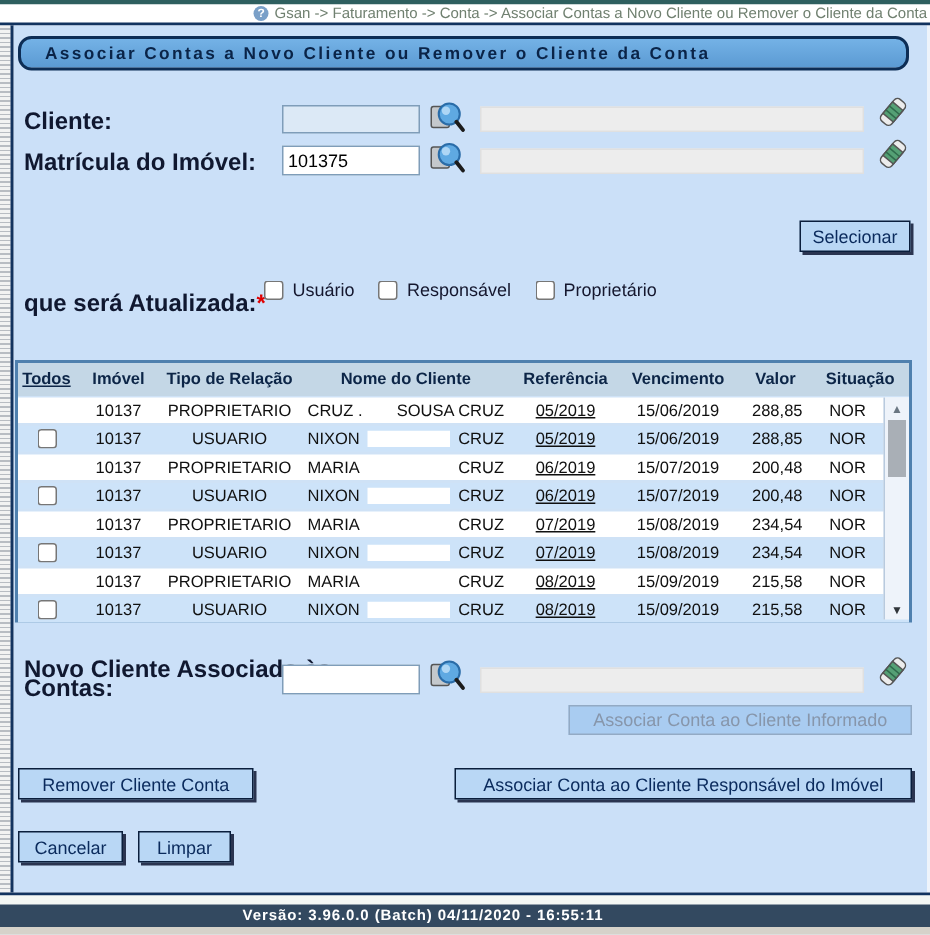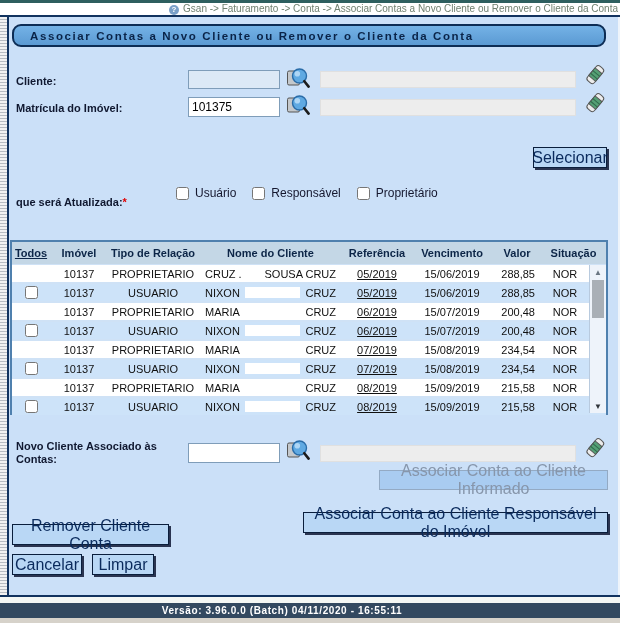--- a/index.html
+++ b/index.html
@@ -16,27 +16,27 @@
   .gutterline{position:absolute;left:7px;top:17px;width:2px;height:578px;background:#12335f;}
   .rightstrip{position:absolute;left:618px;top:17px;width:2px;height:578px;background:#eef4fb;}
   .botline{position:absolute;left:0;top:595px;width:620px;height:2px;background:#12335f;}
   .botgap{position:absolute;left:0;top:597px;width:620px;height:6px;background:#f4f7f4;}
   .footer{position:absolute;left:0;top:603px;width:620px;height:15px;background:#334960;color:#fff;font-size:10px;font-weight:bold;letter-spacing:.6px;display:flex;align-items:center;justify-content:center;padding-right:56px;box-sizing:border-box;}
   .bottomstrip{position:absolute;left:0;top:618px;width:620px;height:5px;background:#d6d2ca;}
   
   .titlebox{position:absolute;left:12px;top:24px;width:594px;height:23px;background:linear-gradient(#74b2e6,#5b9ad3);border:2px solid #0d2d55;border-radius:9px;box-sizing:border-box;display:flex;align-items:center;}
   .titlebox span{color:#0a2448;font-size:11.5px;font-weight:bold;letter-spacing:1.6px;padding-left:16px;white-space:nowrap;}
   
-  .lbl{position:absolute;color:#101830;font-size:11px;font-weight:bold;line-height:13px;}
+  .lbl{position:absolute;color:#101830;font-size:16px;font-weight:bold;line-height:13px;}
   .req{color:#e00000;}
   .inp{position:absolute;box-sizing:border-box;border:1px solid #7f9db9;font-size:12px;color:#000;padding:1px 3px;background:#fff;}
   .inp.dis{background:#dce9f6;}
   .displayfield{position:absolute;background:#ededed;border:1px solid #e0e0e0;box-sizing:border-box;}
   .icon{position:absolute;cursor:pointer;}
-  .btn{position:absolute;background:#b9d7f5;border:1px solid #0a1e3c;box-shadow:2px 2px 0 0 #2a3450;color:#0a2a5c;font-size:16px;font-family:"Liberation Sans",sans-serif;display:flex;align-items:center;justify-content:center;box-sizing:border-box;cursor:pointer;}
+  .btn{position:absolute;background:#b9d7f5;border:1px solid #0a1e3c;box-shadow:2px 2px 0 0 #2a3450;color:#0a2a5c;font-size:12px;font-family:"Liberation Sans",sans-serif;display:flex;align-items:center;justify-content:center;box-sizing:border-box;cursor:pointer;}
   .btn.disabled{background:#a9ccf1;border:1px solid #93aac4;box-shadow:none;color:#8796ab;cursor:default;}
   .cbrow{position:absolute;left:176px;top:186px;display:flex;align-items:center;gap:6px;}
   .cbrow label{font-size:12px;color:#15172e;margin-right:10px;}
   .cbrow input{width:13px;height:13px;margin:0;}
   
   .tbl{position:absolute;left:10px;top:240px;width:598px;height:175px;border:2px solid #4f80ae;background:#cfe2f6;box-sizing:border-box;}
   .thead{display:grid;grid-template-columns:38px 58px 90px 145px 68px 82px 48px 65px;height:22px;background:#c4d7e6;align-items:center;}
   .thead .hc{font-size:11px;font-weight:bold;color:#0c2547;text-align:center;line-height:11px;}
   .thead .hc.link{text-decoration:underline;cursor:pointer;}
   .tbody{position:relative;margin-top:1px;}
@@ -302,21 +302,21 @@
           <rect x="6.5" y="2" width="9" height="19" rx="3" fill="#ececec" stroke="#555"></rect>
           <rect x="6.5" y="6.5" width="9" height="10" fill="#55a075" stroke="#555"></rect>
           <line x1="6.5" y1="10" x2="15.5" y2="10" stroke="#2f6b4c"></line>
           <line x1="6.5" y1="13.5" x2="15.5" y2="13.5" stroke="#2f6b4c"></line>
         </g>
       </svg>
   </span>
 
   <button class="btn disabled" style="left:379px;top:470px;width:229px;height:20px;" disabled="">Associar Conta ao Cliente Informado</button>
 
-  <button class="btn" style="left:12px;top:524px;width:157px;height:21px;">Remover Cliente Conta</button>
+  <button class="btn" style="left:12px;top:512px;width:157px;height:21px;">Remover Cliente Conta</button>
   <button class="btn" style="left:303px;top:512px;width:305px;height:21px;">Associar Conta ao Cliente Responsável do Imóvel</button>
   <button class="btn" style="left:12px;top:554px;width:70px;height:21px;">Cancelar</button>
   <button class="btn" style="left:92px;top:554px;width:62px;height:21px;">Limpar</button>
 
   <div class="botline"></div>
   <div class="botgap"></div>
   <div class="footer">
     <span>Versão: 3.96.0.0 (Batch) 04/11/2020 - 16:55:11</span>
   </div>
   <div class="bottomstrip"></div>

